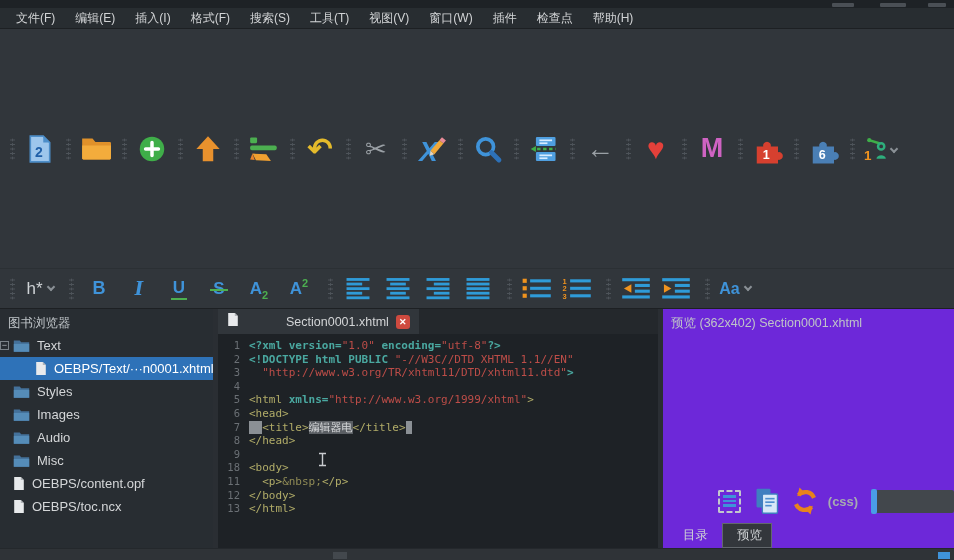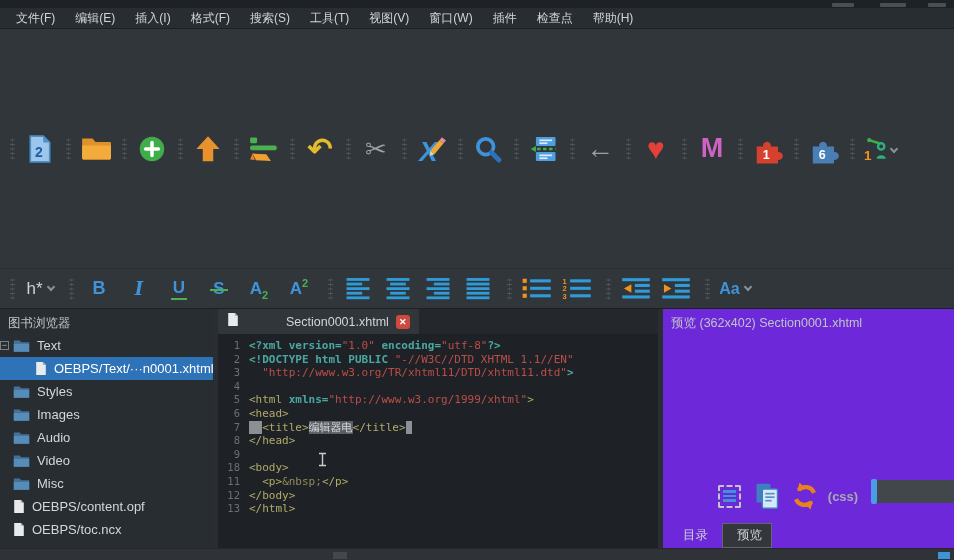--- a/index.html
+++ b/index.html
@@ -58,21 +58,21 @@
   .ln { display:inline-block; width:22px; text-align:right; margin-right:9px; color:#6b7075; font-size:10.5px; }
   .seg-meta { color:#4aa8a0;font-weight:bold; } .seg-str { color:#bd4d48; } .seg-tag { color:#b1ac68; }
   .seg-plain { color:#c8c8c8; } .seg-entity { color:#918c56; }
   .seg-selblock { background:#8b9095; color:#8b9095; }
   .seg-seltext { background:#5a5e63; color:#dadcde; }
   .ibeam { position:absolute; left:99px; top:118px; }
 
   
   .preview { width:291px; background:#6d28d9; display:flex; flex-direction:column; flex:none; }
   .pv-body { flex:1; }
-  .pv-toolbar { height:42px; display:flex; padding-left:12px; gap:6px; }
+  .pv-toolbar { height:42px; display:flex; align-items:center; padding-left:12px; gap:6px; }
   .pv-btn { width:32px; height:32px; display:flex; align-items:center; justify-content:center; flex:none; }
   .inspect-box { width:23px; height:23px; border:2px dashed #c2c7cc; border-radius:2px; display:flex; flex-direction:column; align-items:center; justify-content:center; gap:2px; }
   .ib-bar { width:13px; height:2.5px; background:#3f93d9; }
   .slider { flex:1; height:23px; background:#42474c; border-radius:2px; position:relative; margin-left:6px; }
   .slider-handle { position:absolute; left:0; top:-1px; width:6px; height:25px; background:#4a9ce8; border-radius:2px; }
   .pv-tabs { height:26px; display:flex; align-items:center; padding-left:10px; gap:4px; }
   .pv-tab { color:#cfd2d4; font-size:12.5px; padding:3px 9px; border:1px solid transparent; }
   .pv-tab.sel { border:1px solid #63686d; background:#33373c;padding-left:14px; }
 
   
@@ -377,30 +377,20 @@
           </div>
           <div class="tree-row">
             <span class="exp-sp"></span>
             <span class="ticon">
               <svg width="17" height="14" viewBox="0 0 24 20">
                 <path d="M1 2 h8.5 l2 2.5 H23 v14 H1 z" fill="#44719a"></path>
                 <path d="M1 7 h22 v11 H1 z" fill="#558cb8"></path>
               </svg>
             </span>
             <span class="tree-label">Audio</span>
-          </div>
-          <div class="tree-row">
-            <span class="exp-sp"></span>
-            <span class="ticon">
-              <svg width="17" height="14" viewBox="0 0 24 20">
-                <path d="M1 2 h8.5 l2 2.5 H23 v14 H1 z" fill="#44719a"></path>
-                <path d="M1 7 h22 v11 H1 z" fill="#558cb8"></path>
-              </svg>
-            </span>
-            <span class="tree-label">Video</span>
           </div>
           <div class="tree-row">
             <span class="exp-sp"></span>
             <span class="ticon">
               <svg width="17" height="14" viewBox="0 0 24 20">
                 <path d="M1 2 h8.5 l2 2.5 H23 v14 H1 z" fill="#44719a"></path>
                 <path d="M1 7 h22 v11 H1 z" fill="#558cb8"></path>
               </svg>
             </span>
             <span class="tree-label">Misc</span>

